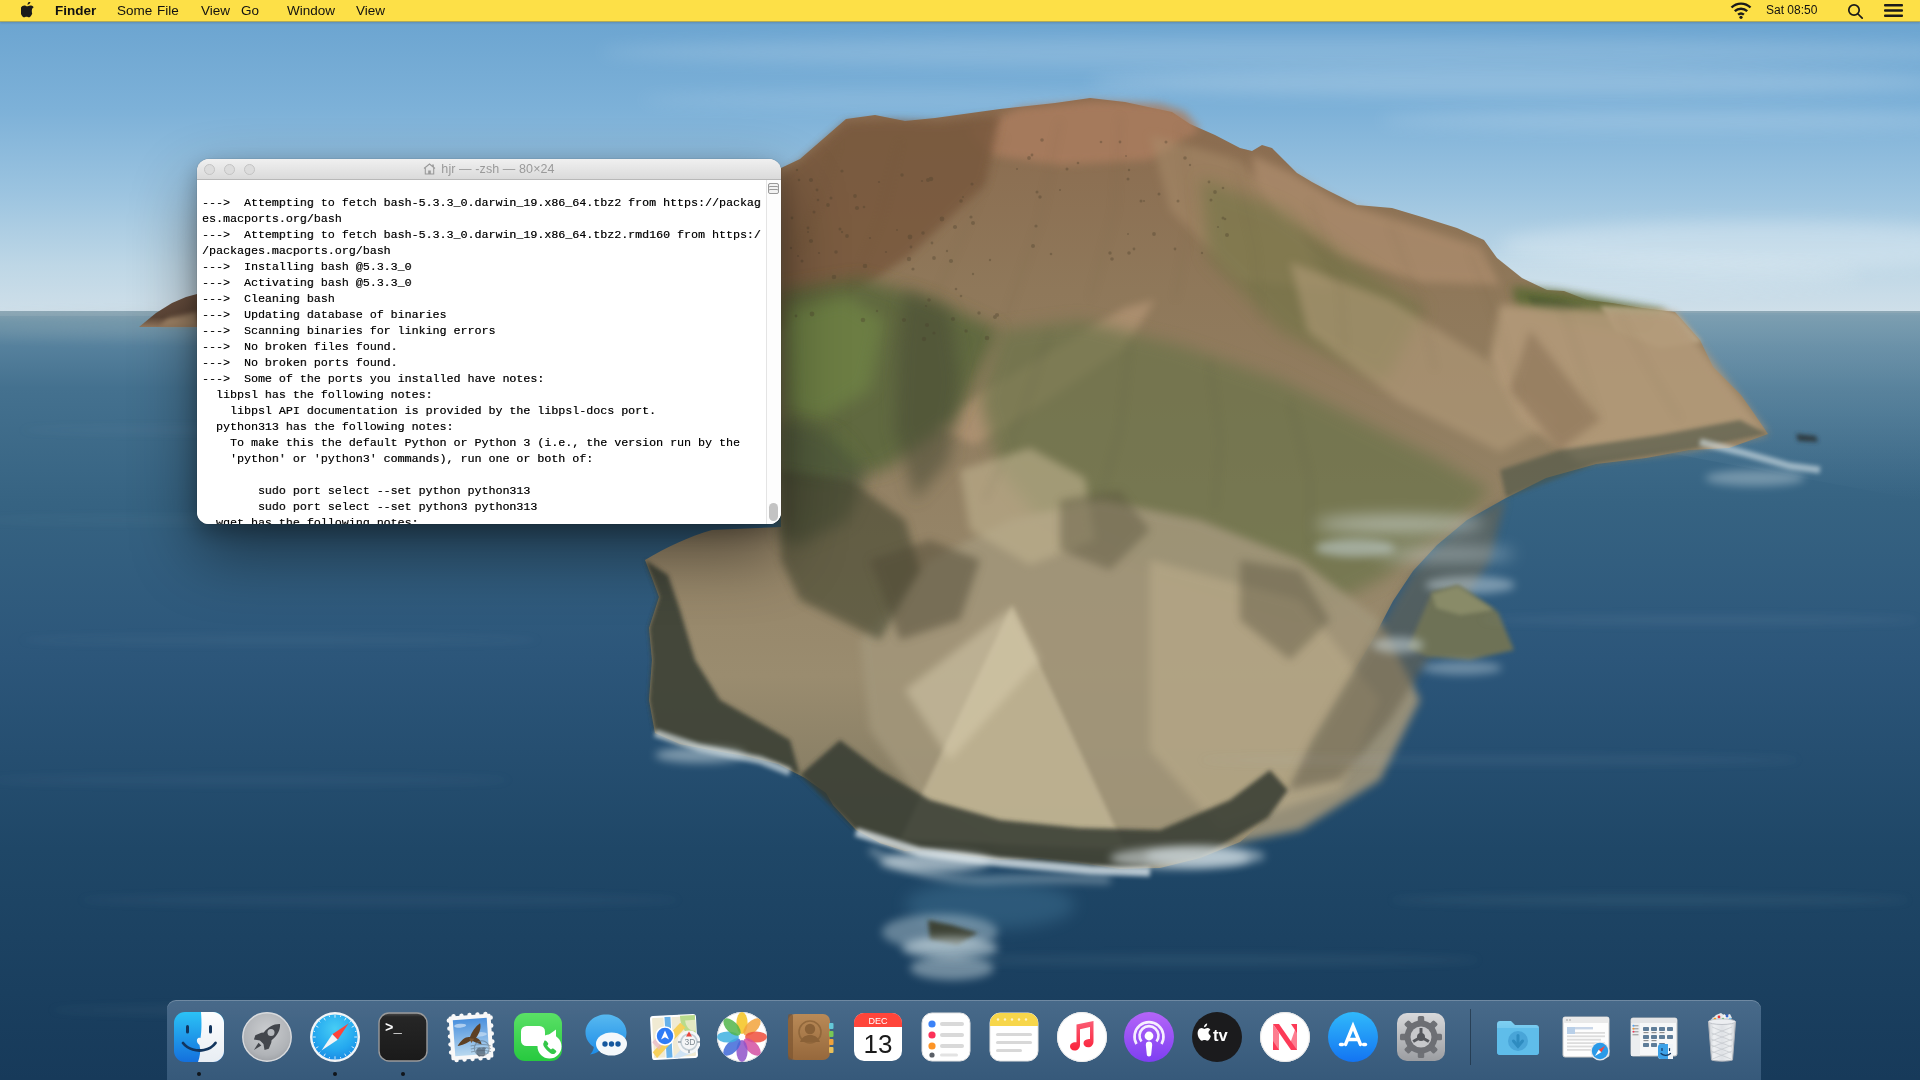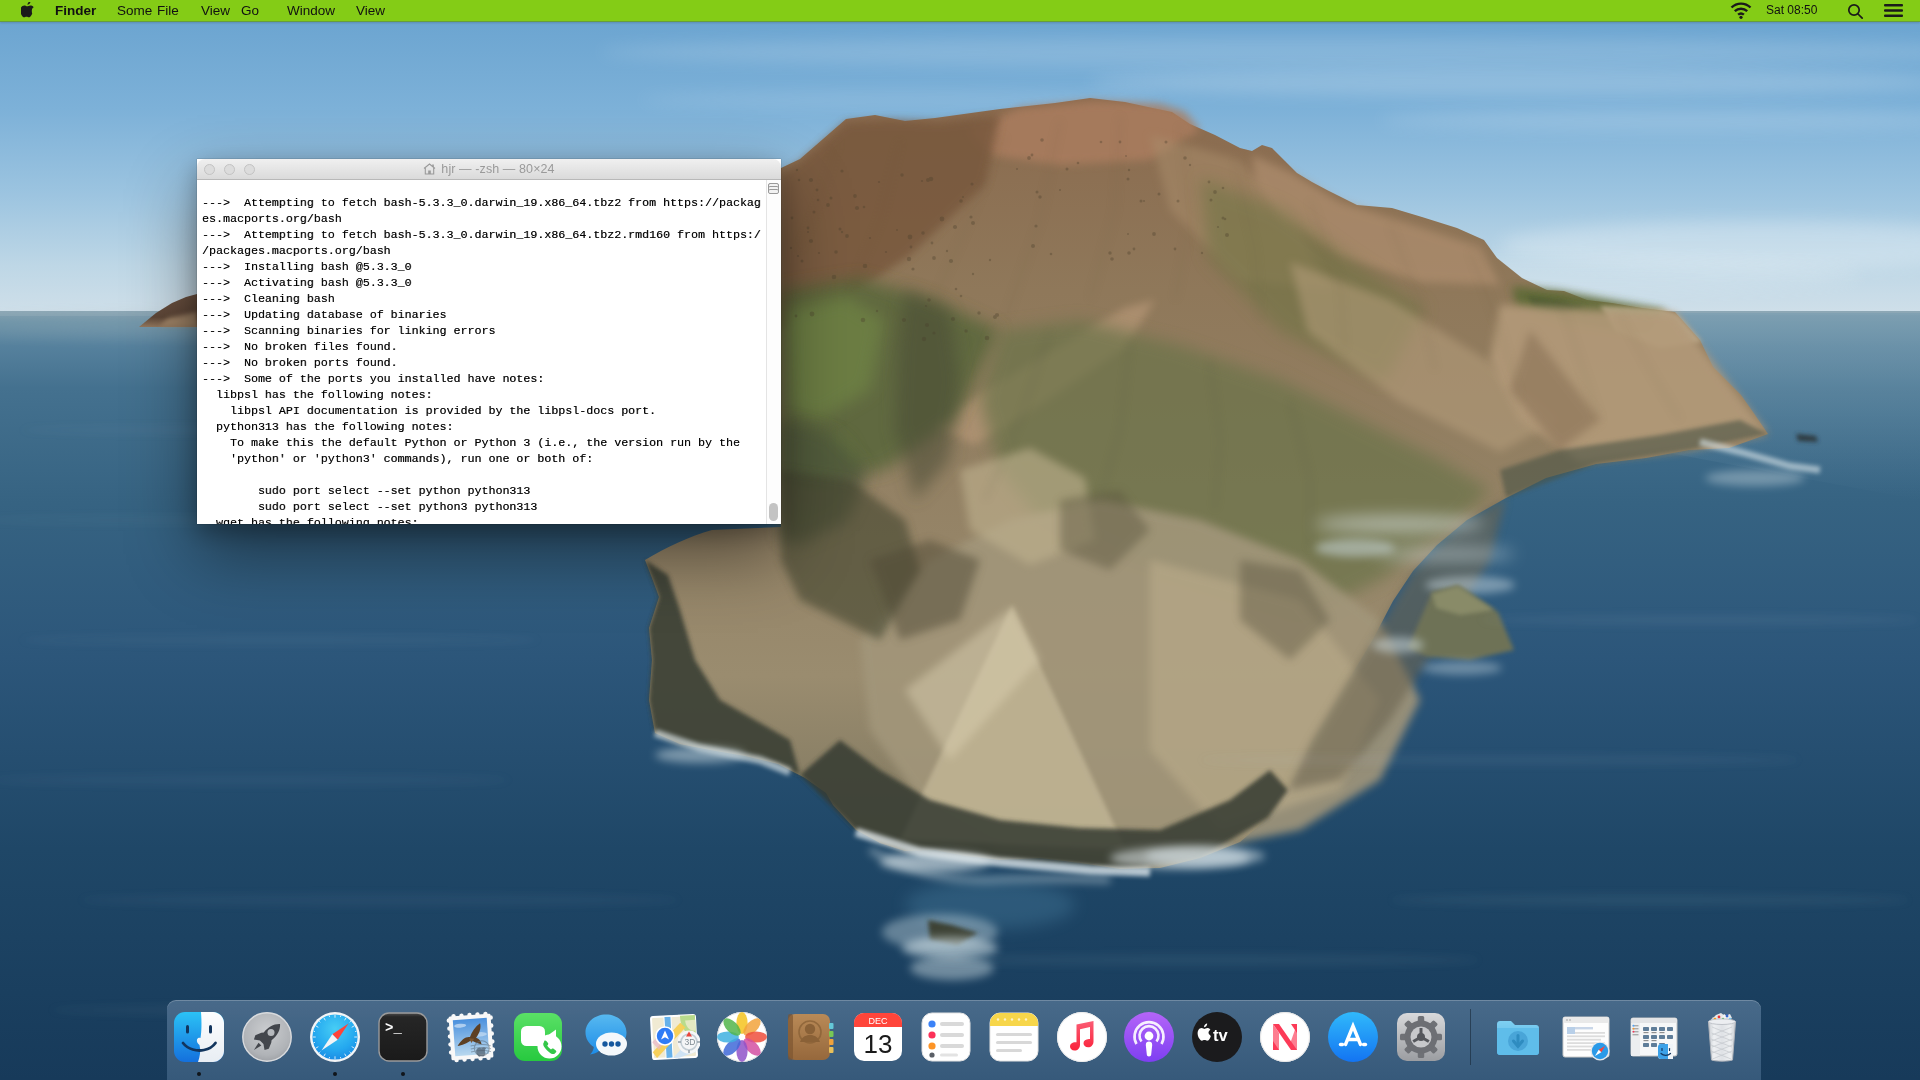--- a/index.html
+++ b/index.html
@@ -1,20 +1,20 @@
 <!DOCTYPE html>
 <html><head><meta charset="utf-8"><style>
 *{margin:0;padding:0;box-sizing:border-box}
 html,body{width:1920px;height:1080px;overflow:hidden;background:#2a5276;font-family:"Liberation Sans",sans-serif}
 #wp{position:absolute;left:0;top:0}
 
-#menubar{position:absolute;left:0;top:0;width:1920px;height:22px;background:#84cc16;border-bottom:1px solid rgba(60,90,115,.4);box-shadow:0 1px 2px rgba(0,0,0,.15);font-size:13.5px;color:#111}
+#menubar{position:absolute;left:0;top:0;width:1920px;height:22px;background:#fde047;border-bottom:1px solid rgba(60,90,115,.4);box-shadow:0 1px 2px rgba(0,0,0,.15);font-size:13.5px;color:#111}
 #menubar .mi{position:absolute;top:3px;white-space:nowrap}
 
-#twin{position:absolute;left:197px;top:159px;width:584px;height:365px;border-radius:0;background:#fff;box-shadow:0 30px 65px rgba(0,0,0,.45),0 8px 22px rgba(0,0,0,.28),0 0 1px rgba(0,0,0,.5);overflow:hidden}
+#twin{position:absolute;left:197px;top:159px;width:584px;height:365px;border-radius:12px;background:#fff;box-shadow:0 30px 65px rgba(0,0,0,.45),0 8px 22px rgba(0,0,0,.28),0 0 1px rgba(0,0,0,.5);overflow:hidden}
 #tbar{position:absolute;left:0;top:0;width:100%;height:21px;background:linear-gradient(#f0f0f0,#dadada);border-bottom:1px solid #b8b8b8;border-radius:8px 8px 0 0}
 .tl{position:absolute;top:5px;width:11px;height:11px;border-radius:50%;background:#dcdcdc;border:1px solid #c3c3c3}
 #ttitle{position:absolute;top:3px;left:0;width:100%;text-align:center;font-size:12.5px;color:#9a9a9a;letter-spacing:.1px}
 #tbody{position:absolute;left:0;top:21px;width:100%;height:344px;background:#fff;padding:15px 0 0 5px;font-family:"Liberation Mono",monospace;font-size:11.65px;line-height:16px;color:#000;text-shadow:.35px 0 0 rgba(0,0,0,.5);white-space:pre}
 #tsb{position:absolute;right:0;top:21px;width:15px;height:344px;border-left:1px solid #e4e4e4;background:#fdfdfd}
 #tthumb{position:absolute;right:3px;top:344px;width:9px;height:18px;border-radius:5px;background:#c3c3c3}
 #tmark{position:absolute;right:2px;top:24px;width:11px;height:11px;border:1px solid #9a9a9a;border-radius:2px;background:#f2f2f2;box-shadow:inset 0 2px 0 0 #f2f2f2, inset 0 3px 0 0 #9a9a9a, inset 0 5px 0 0 #f2f2f2, inset 0 6px 0 0 #9a9a9a}
 .cur{display:inline-block;width:6.2px;height:12px;border:1px solid #333;vertical-align:-2px}
 
 #dock{position:absolute;left:167px;top:1000px;width:1594px;height:80px;background:linear-gradient(rgba(74,107,139,.97),rgba(56,90,123,.97));border-radius:9px 9px 0 0;box-shadow:inset 0 1px 0 rgba(255,255,255,.22)}

